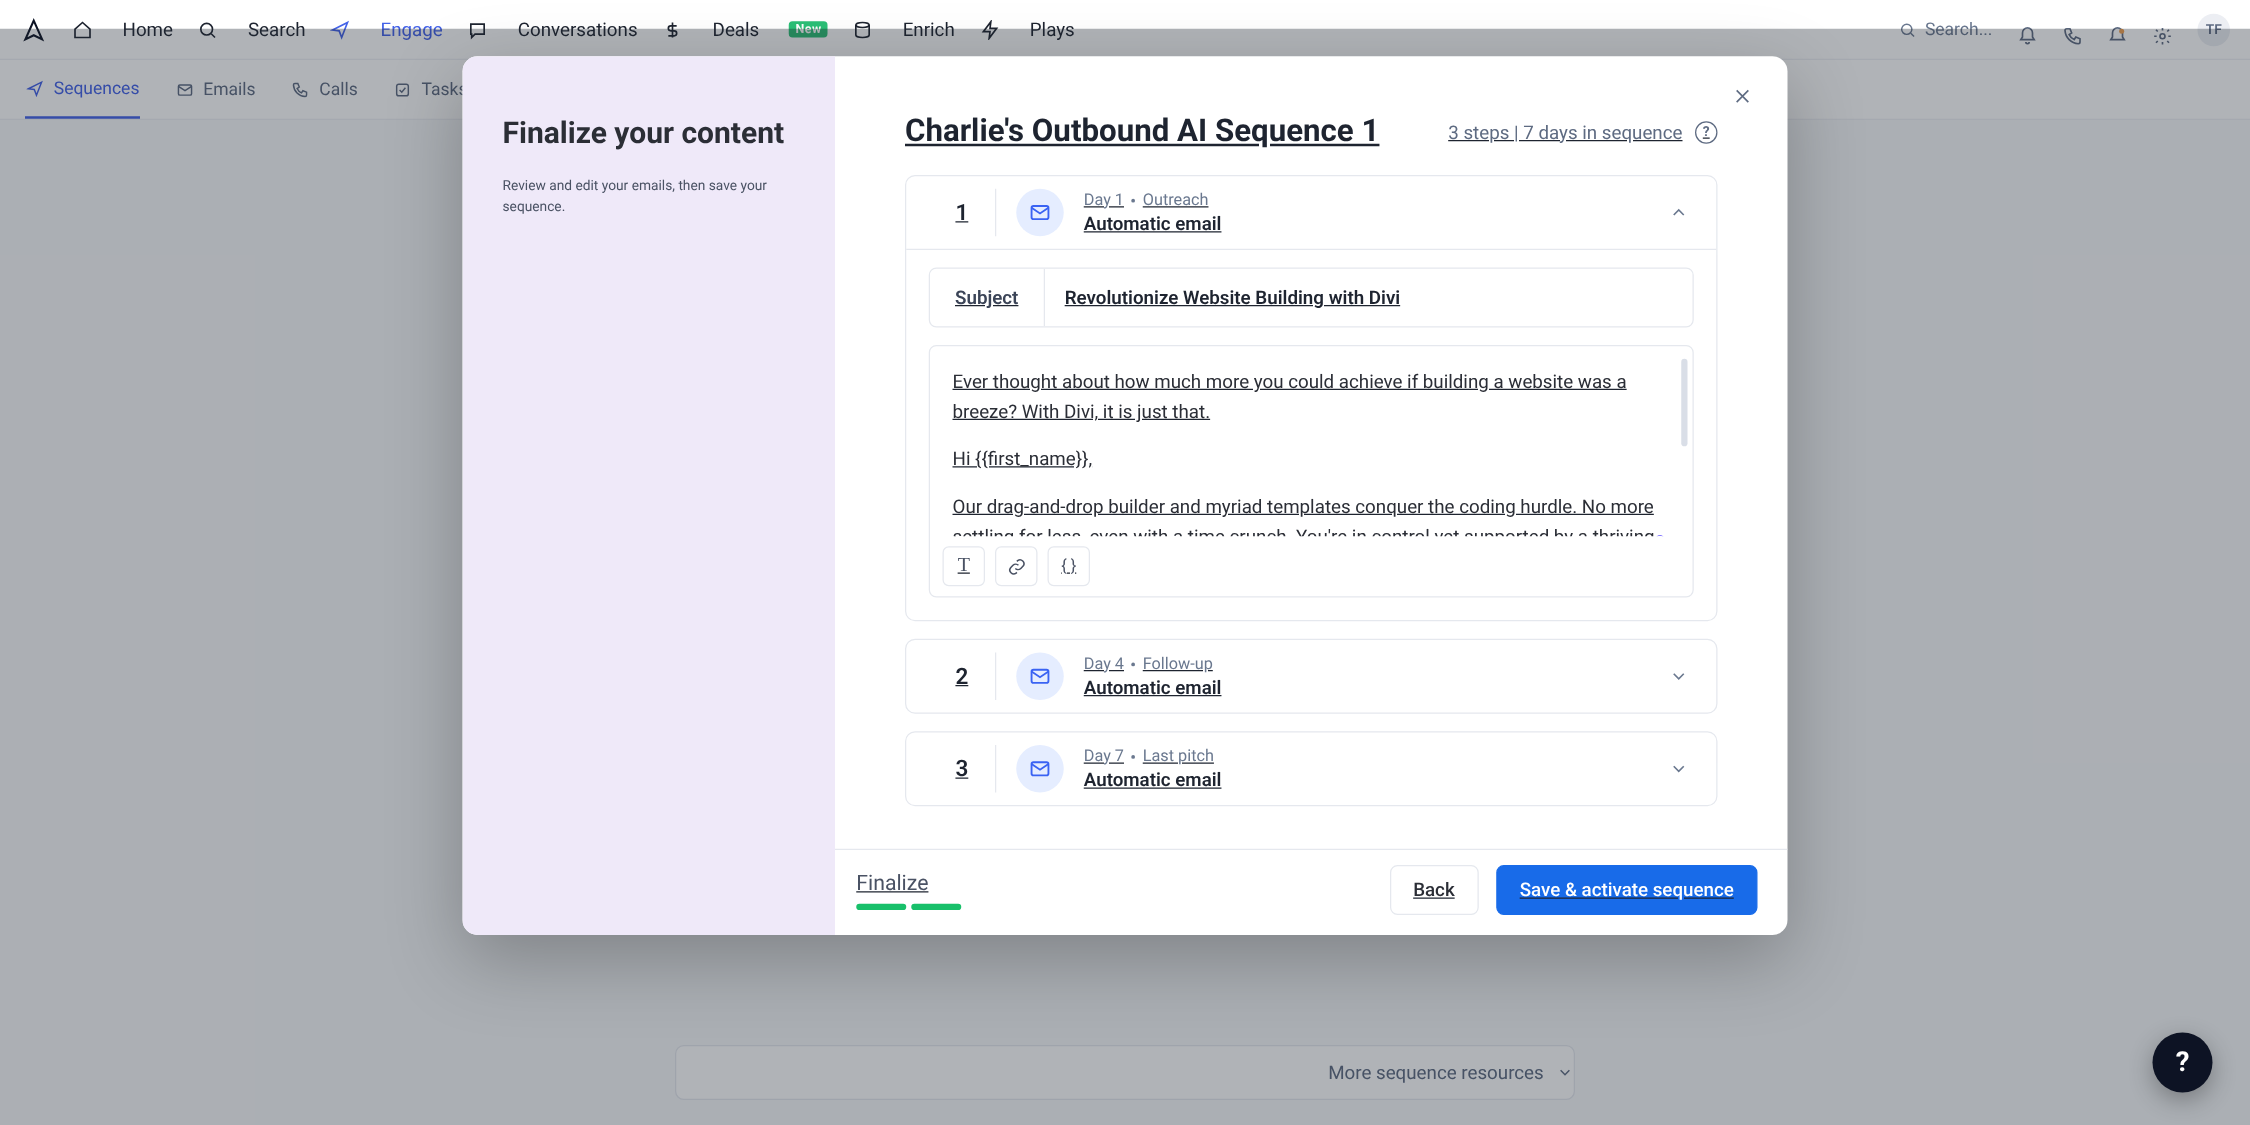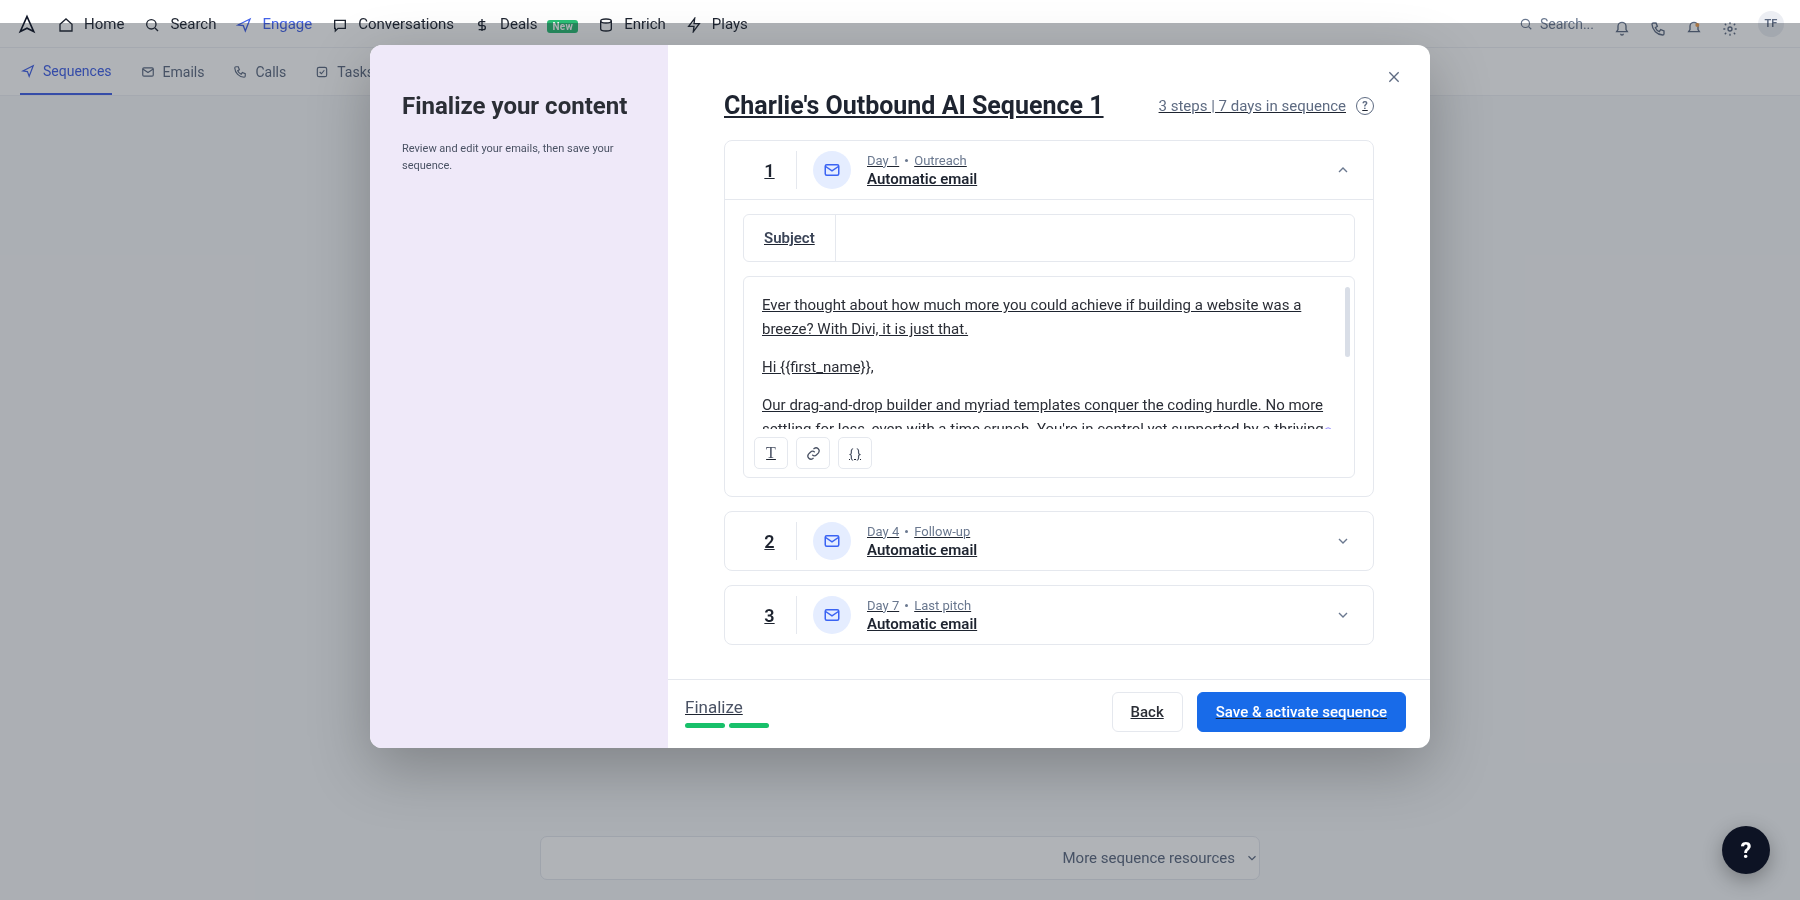--- a/index.html
+++ b/index.html
@@ -35,21 +35,21 @@
     padding: 0 16px;
     gap: 20px;
     border-bottom: 1px solid var(--border-light);
     font-size: 15px;
   }
   .logo {
     width: 22px; height: 22px;
     display: flex; align-items: center; justify-content: center;
   }
   .nav-item {
-    display: flex; align-items: flex-end; gap: 10px;
+    display: flex; align-items: center; gap: 24px;
     color: var(--text);
     cursor: pointer;
     position: relative;
   }
   .nav-item.active { color: var(--blue); }
   .nav-icon { width:16px; height:16px; display:flex; align-items:center; justify-content:center; }
   .nav-spacer { flex: 1; }
   .nav-search {
     display:flex; align-items:center; gap:6px;
     color: var(--text-light);
@@ -449,20 +449,21 @@
             <div class="chev">
               <svg width="16" height="16" viewBox="0 0 24 24" fill="none" stroke="currentColor" stroke-width="2">
                   <path d="M6 15l6-6 6 6"></path>
                 </svg>
             </div>
           </div>
 
           <div class="step-body">
             <div class="subject-row">
               <div class="subject-label">Subject</div>
+              <div class="subject-val">Revolutionize Website Building with Divi</div>
             </div>
 
             <div class="editor-wrap">
               <div class="editor">
                 <div class="scroll-ind"></div>
                 <p>Ever thought about how much more you could achieve if building a website was a breeze? With Divi, it is just that.</p>
                 <p>Hi {{first_name}},</p>
                 <p><span>Our drag-and-drop builder and myriad templates conquer the coding hurdle. No more settling for less, even with a time crunch. You're in control yet supported by a thriving</span><span class="cursor-dot">◎</span></p>
               </div>
               <div class="ed-toolbar">

